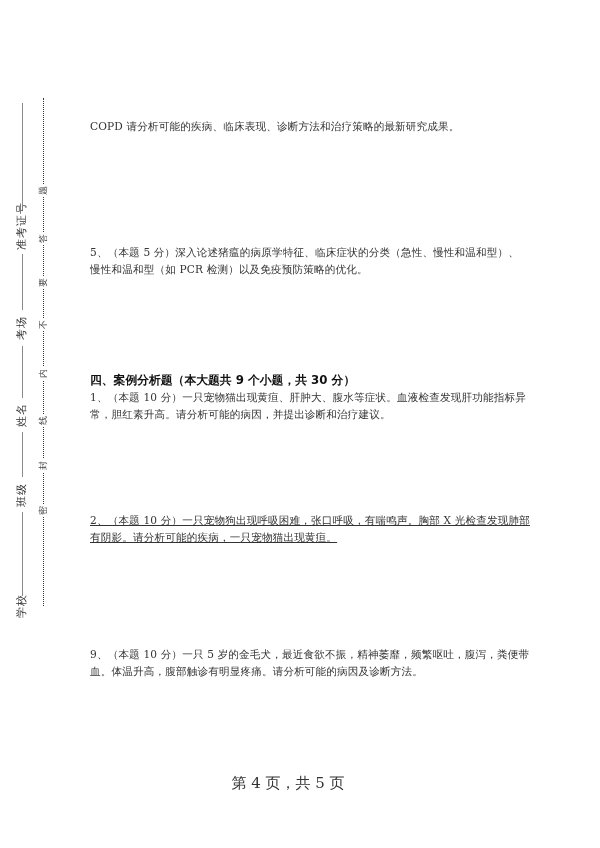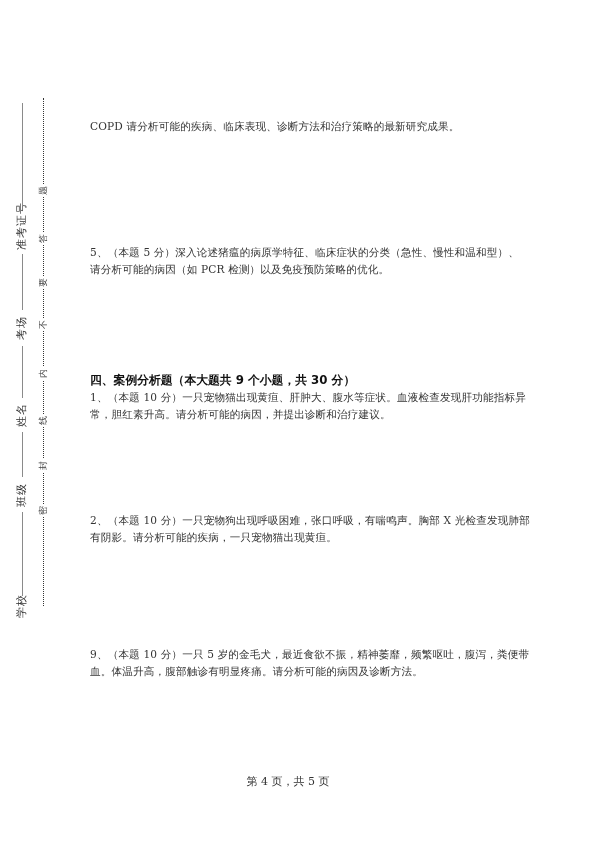--- a/index.html
+++ b/index.html
@@ -85,21 +85,21 @@
       font-size: 11.8px;
       line-height: 16px;
       color: #111;
     }
     .footer {
       position: absolute;
       left: 0;
       width: 576px;
       top: 774px;
       text-align: center;
-      font-size: 11px;
+      font-size: 15px;
       color: #333;
     }
   </style>
 </head>
 <body>
 
 <div class="page">
 
   <div class="solid-seg" style="top:103px;height:102px;"></div>
   <div class="solid-seg" style="top:254px;height:56px;"></div>
@@ -122,31 +122,31 @@
   <div class="seal-char" style="top:414px;">线</div>
   <div class="seal-char" style="top:459px;">封</div>
   <div class="seal-char" style="top:504px;">密</div>
 
   <div class="q" style="top:118px;">
     <p>COPD 请分析可能的疾病、临床表现、诊断方法和治疗策略的最新研究成果。</p>
   </div>
 
   <div class="q" style="top:244px;">
     <p>5、（本题 5 分）深入论述猪瘟的病原学特征、临床症状的分类（急性、慢性和温和型）、</p>
-    <p>请分析可能的病因（如 PCR 检测）以及免疫预防策略的优化。</p>
+    <p>慢性和温和型（如 PCR 检测）以及免疫预防策略的优化。</p>
   </div>
 
   <div class="section-title">四、案例分析题（本大题共 9 个小题，共 30 分）</div>
 
   <div class="q" style="top:389px;">
     <p>1、（本题 10 分）一只宠物猫出现黄疸、肝肿大、腹水等症状。血液检查发现肝功能指标异</p>
     <p>常，胆红素升高。请分析可能的病因，并提出诊断和治疗建议。</p>
   </div>
 
-  <div class="q" style="top:512px;">
+  <div class="q" style="top:512px;text-decoration:underline;">
     <p>2、（本题 10 分）一只宠物狗出现呼吸困难，张口呼吸，有喘鸣声。胸部 X 光检查发现肺部</p>
     <p>有阴影。请分析可能的疾病，一只宠物猫出现黄疸。</p>
   </div>
 
   <div class="q" style="top:646px;">
     <p>9、（本题 10 分）一只 5 岁的金毛犬，最近食欲不振，精神萎靡，频繁呕吐，腹泻，粪便带</p>
     <p>血。体温升高，腹部触诊有明显疼痛。请分析可能的病因及诊断方法。</p>
   </div>
 
   <div class="footer">第 4 页，共 5 页</div>

